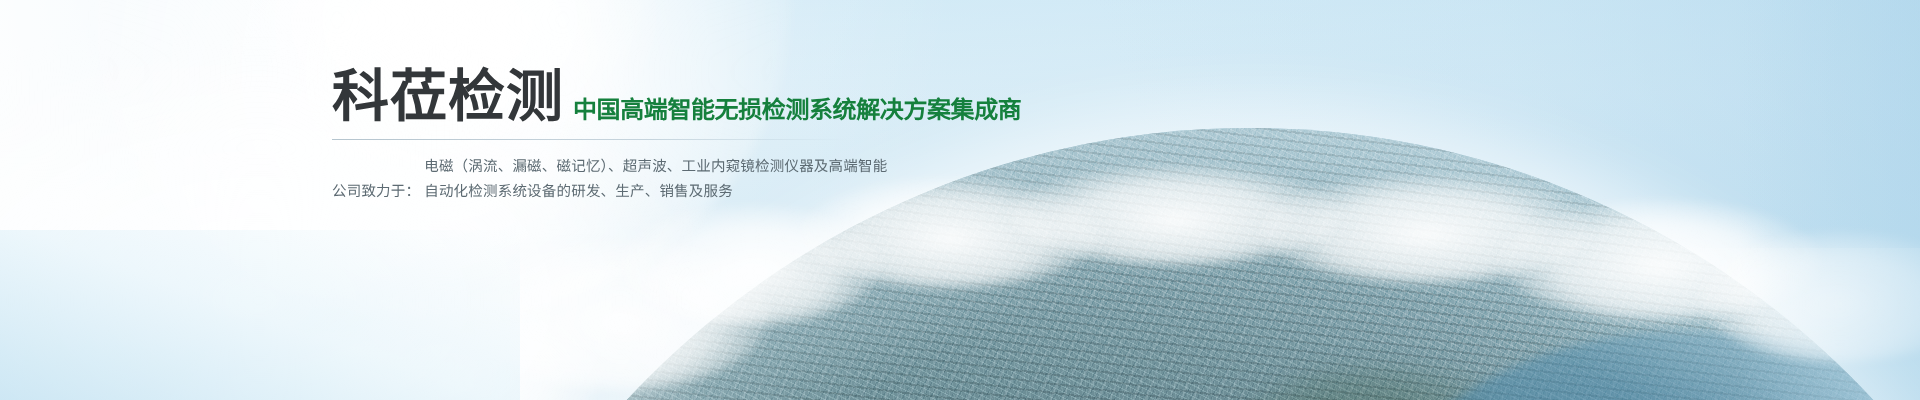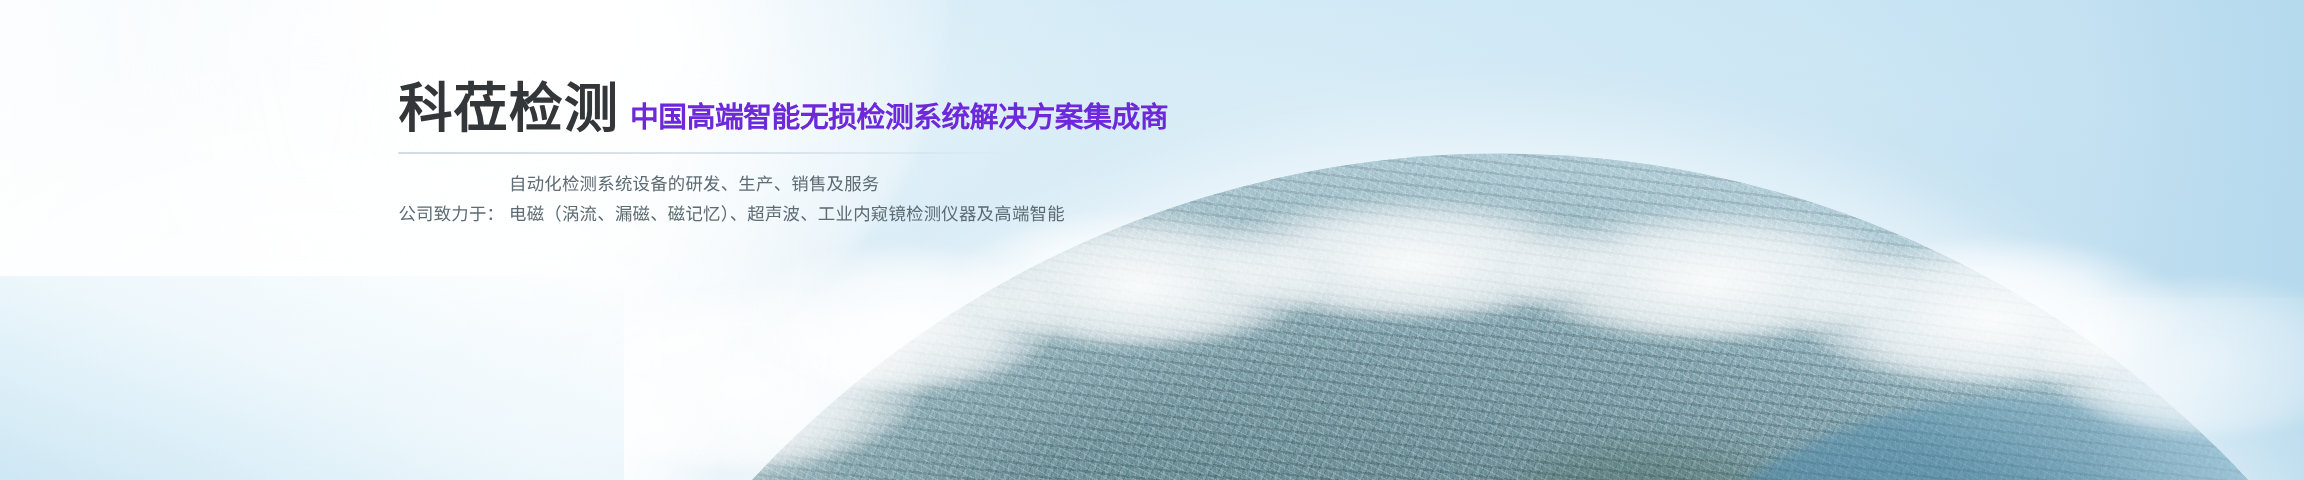--- a/index.html
+++ b/index.html
@@ -270,32 +270,32 @@
     width: 560px;
     z-index: 30;
   }
 
   .title-row {
     display: flex;
     align-items: flex-end;
     white-space: nowrap;
   }
   .brand-title {
-    font-size: 45px;
+    font-size: 57px;
     line-height: 1.0;
     font-weight: 700;
     color: #33373a;
     letter-spacing: 1px;
     font-family: "DejaVu Sans", "Liberation Sans", sans-serif;
   }
   .brand-tagline {
     font-size: 24px;
     line-height: 1.0;
     font-weight: 700;
-    color: #6d28d9;
+    color: #15803d;
     letter-spacing: -0.4px;
     margin-left: 9px;
     position: relative;
     top: -3px;
     font-family: "DejaVu Sans", "Liberation Sans", sans-serif;
   }
 
   .divider {
     margin-top: 14px;
     width: 516px;
@@ -373,19 +373,19 @@
     <div class="title-row">
       <span class="brand-title">科莅检测</span>
       <span class="brand-tagline">中国高端智能无损检测系统解决方案集成商</span>
     </div>
 
     <div class="divider"></div>
 
     <div class="desc">
       <span class="desc-label">公司致力于：</span>
       <div class="desc-lines">
+        <div class="desc-line">电磁（涡流、漏磁、磁记忆）、超声波、工业内窥镜检测仪器及高端智能</div>
         <div class="desc-line">自动化检测系统设备的研发、生产、销售及服务</div>
-        <div class="desc-line">电磁（涡流、漏磁、磁记忆）、超声波、工业内窥镜检测仪器及高端智能</div>
       </div>
     </div>
 
   </div>
 </div>
 
 </body></html>

